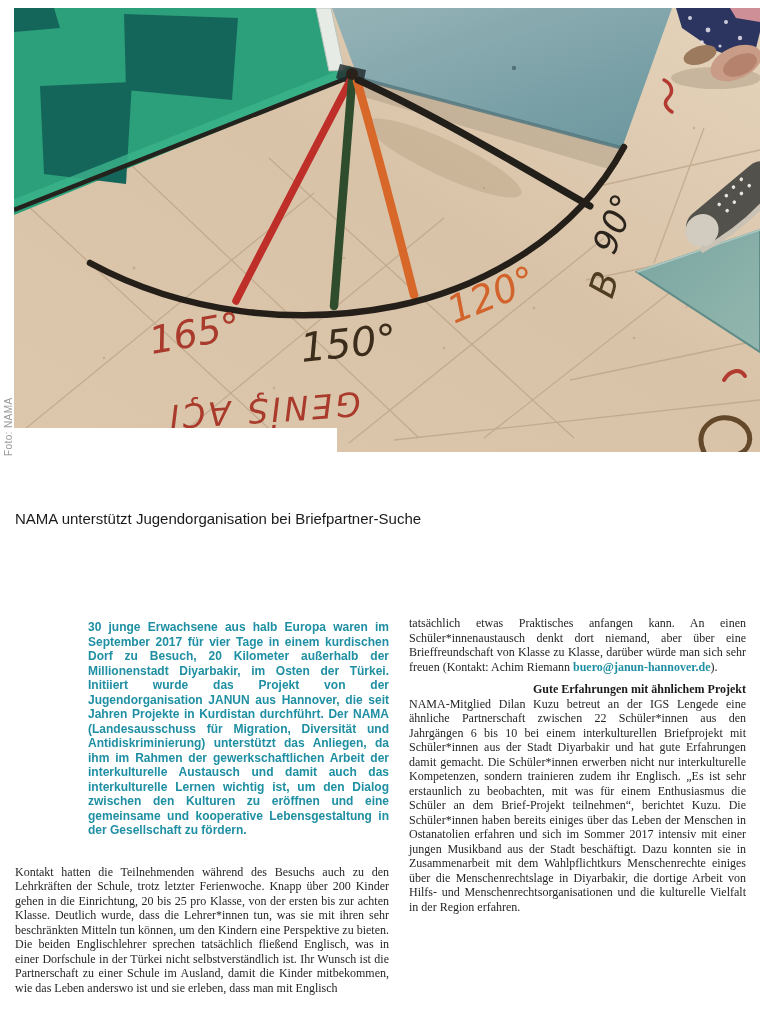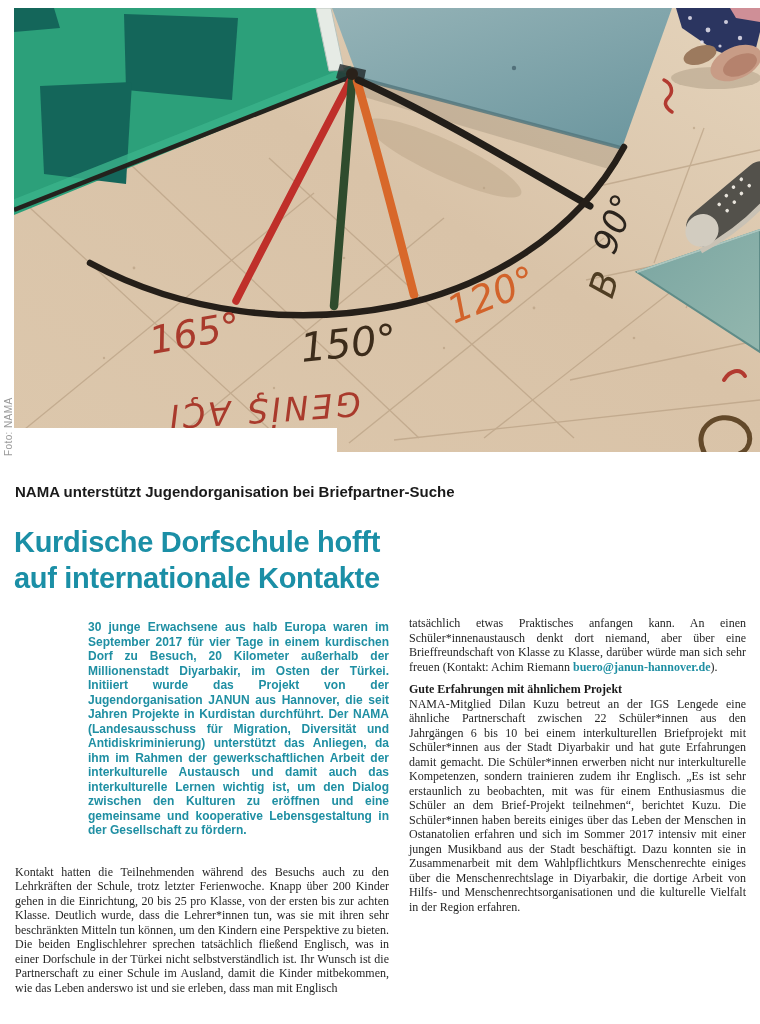--- a/index.html
+++ b/index.html
@@ -2,30 +2,30 @@
 <html lang="de"><head>
 <meta charset="utf-8">
 <style>
   html,body{margin:0;padding:0;background:#ffffff;}
   .page{position:relative;width:760px;height:1024px;background:#ffffff;overflow:hidden;
         font-family:"Liberation Sans",sans-serif;}
   .photo-wrap{position:absolute;left:14px;top:8px;width:746px;height:444px;
         clip-path:polygon(0 0,746px 0,746px 444px,323px 444px,323px 420px,0 420px);}
   .photo-credit{position:absolute;left:3px;top:456px;transform-origin:0 0;
         transform:rotate(-90deg);font-size:10px;color:#9a9a9a;letter-spacing:.4px;white-space:nowrap;}
-  .kicker{position:absolute;left:15px;top:483px;font-size:15px;font-weight:bold;color:#1a1a1a;}
+  .kicker{position:absolute;left:15px;top:510px;font-size:15px;font-weight:normal;color:#1a1a1a;}
   .headline{position:absolute;left:14px;top:524px;font-size:29px;line-height:36px;
         font-weight:bold;color:#1b8fa6;letter-spacing:-.3px;}
   .col{position:absolute;top:616px;font-size:12px;line-height:14.5px;color:#262626;
         text-align:justify;}
   .col-left{left:15px;width:374px;}
   .col-right{left:409px;width:337px;}
   .lead{margin:4px 0 27px 73px;color:#1f8fa3;font-weight:bold;}
   .para{margin:0;font-family:Liberation Serif, serif;}
-  .subhead{font-weight:bold;color:#1a1a1a;margin:8px 0 0 0;text-align:left;}
+  .subhead{font-weight:bold;color:#1a1a1a;margin:8px 0 0 0;text-align:right;}
   .email-link{color:#1f8fa3;font-weight:bold;text-decoration:none;cursor:pointer;}
   .hand{font-family:"DejaVu Sans",sans-serif;font-style:italic;}
 </style>
 </head>
 <body>
 
 <div class="page">
 
   <div class="photo-wrap">
     <svg width="746" height="444" viewBox="0 0 746 444">
@@ -149,24 +149,20 @@
 
       <path d="M650,72 c8,4 10,12 4,18 c-5,5 -2,10 4,14" stroke="#b23a30" stroke-width="3.5" fill="none" stroke-linecap="round"></path>
       <path d="M710,372 c6,-10 16,-12 21,-4" stroke="#b23a30" stroke-width="4" fill="none" stroke-linecap="round"></path>
       <path d="M690,444 c-12,-24 14,-42 34,-31 c16,9 15,27 1,33" stroke="#63492a" stroke-width="5" fill="none" stroke-linecap="round"></path>
     </svg>
   </div>
 
   <div class="photo-credit">Foto: NAMA</div>
 
   <div class="kicker">NAMA unterstützt Jugendorganisation bei Briefpartner-Suche</div>
-  <h1 class="headline" style="margin:0;">
-    <span style="display:block;">Kurdische Dorfschule hofft</span>
-    <span style="display:block;">auf internationale Kontakte</span>
-  </h1>
 
   <div class="col col-left">
     <p class="lead">30 junge Erwachsene aus halb Europa waren im September 2017 für vier Tage in einem kurdischen Dorf zu Besuch, 20 Kilometer außerhalb der Millionenstadt Diyarbakir, im Osten der Türkei. Initiiert wurde das Projekt von der Jugendorganisation JANUN aus Hannover, die seit Jahren Projekte in Kurdistan durchführt. Der NAMA (Landesausschuss für Migration, Diversität und Antidiskriminierung) unterstützt das Anliegen, da ihm im Rahmen der gewerkschaftlichen Arbeit der interkulturelle Austausch und damit auch das interkulturelle Lernen wichtig ist, um den Dialog zwischen den Kulturen zu eröffnen und eine gemeinsame und kooperative Lebensgestaltung in der Gesellschaft zu fördern.</p>
     <p class="para">Kontakt hatten die Teilnehmenden während des Besuchs auch zu den Lehrkräften der Schule, trotz letzter Ferienwoche. Knapp über 200 Kinder gehen in die Einrichtung, 20 bis 25 pro Klasse, von der ersten bis zur achten Klasse. Deutlich wurde, dass die Lehrer*innen tun, was sie mit ihren sehr beschränkten Mitteln tun können, um den Kindern eine Perspektive zu bieten. Die beiden Englischlehrer sprechen tatsächlich fließend Englisch, was in einer Dorfschule in der Türkei nicht selbstverständlich ist. Ihr Wunsch ist die Partnerschaft zu einer Schule im Ausland, damit die Kinder mitbekommen, wie das Leben anderswo ist und sie erleben, dass man mit Englisch</p>
   </div>
 
   <div class="col col-right">
     <p class="para"><span>tatsächlich etwas Praktisches anfangen kann. An einen Schüler*innenaustausch denkt dort niemand, aber über eine Brieffreundschaft von Klasse zu Klasse, darüber würde man sich sehr freuen (Kontakt: Achim Riemann </span><a class="email-link">buero@janun-hannover.de</a><span>).</span></p>
     <p class="para subhead">Gute Erfahrungen mit ähnlichem Projekt</p>
     <p class="para">NAMA-Mitglied Dilan Kuzu betreut an der IGS Lengede eine ähnliche Partnerschaft zwischen 22 Schüler*innen aus den Jahrgängen 6 bis 10 bei einem interkulturellen Briefprojekt mit Schüler*innen aus der Stadt Diyarbakir und hat gute Erfahrungen damit gemacht. Die Schüler*innen erwerben nicht nur interkulturelle Kompetenzen, sondern trainieren zudem ihr Englisch. „Es ist sehr erstaunlich zu beobachten, mit was für einem Enthusiasmus die Schüler an dem Brief-Projekt teilnehmen“, berichtet Kuzu. Die Schüler*innen haben bereits einiges über das Leben der Menschen in Ostanatolien erfahren und sich im Sommer 2017 intensiv mit einer jungen Musikband aus der Stadt beschäftigt. Dazu konnten sie in Zusammenarbeit mit dem Wahlpflichtkurs Menschenrechte einiges über die Menschenrechtslage in Diyarbakir, die dortige Arbeit von Hilfs- und Menschenrechtsorganisationen und die kulturelle Vielfalt in der Region erfahren.</p>

